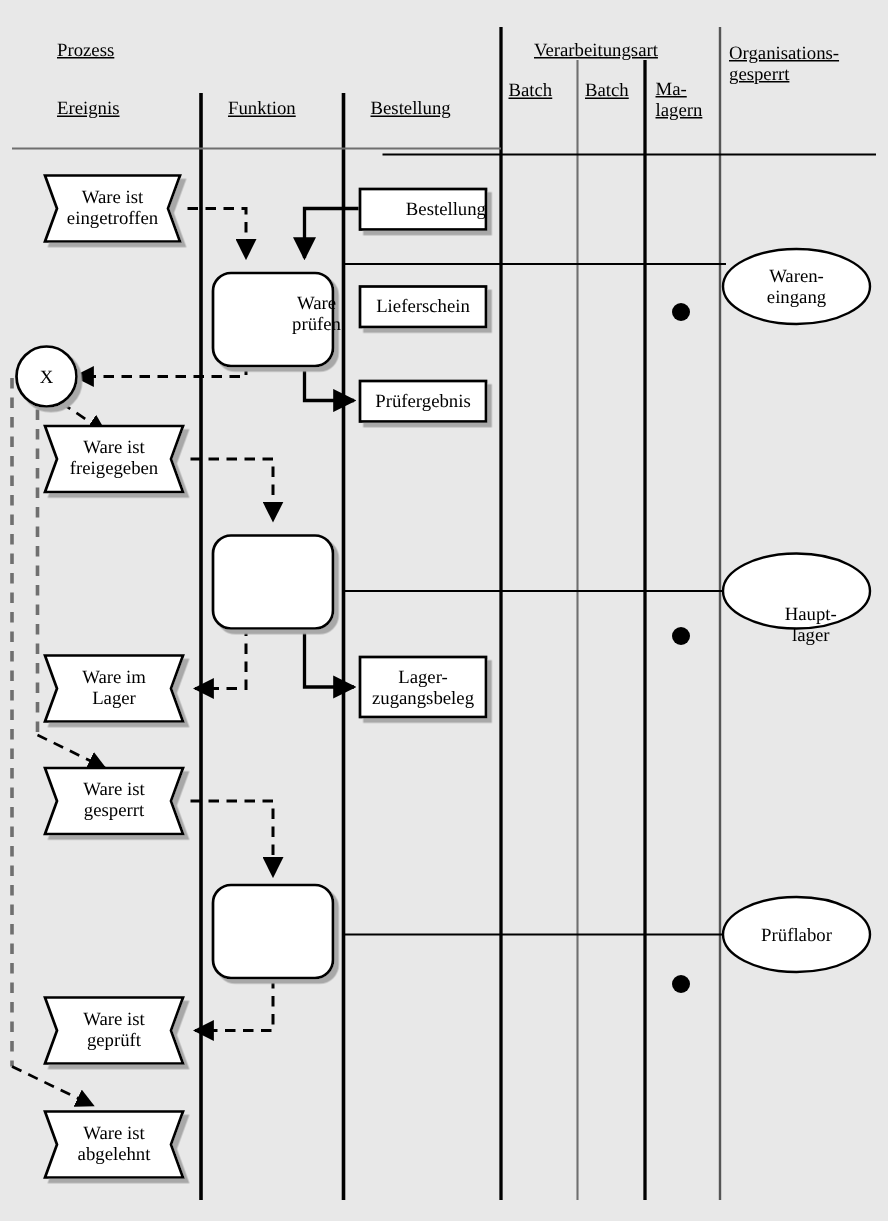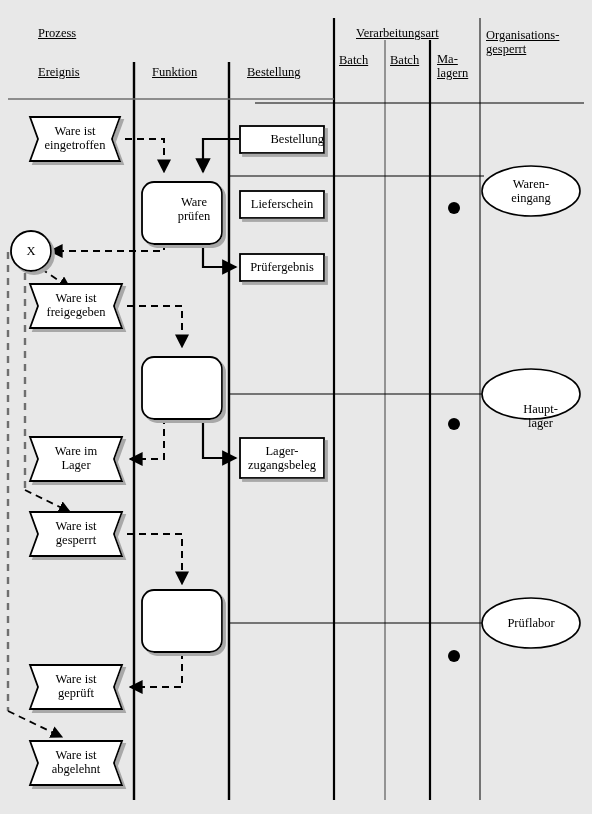--- a/index.html
+++ b/index.html
@@ -176,21 +176,21 @@
 Lager</div>
   <div class="lbl evt-txt" style="left:30px;top:519px;width:92px;">Ware ist
 gesperrt</div>
   <div class="lbl evt-txt" style="left:30px;top:672px;width:92px;">Ware ist
 geprüft</div>
   <div class="lbl evt-txt" style="left:30px;top:748px;width:92px;">Ware ist
 abgelehnt</div>
 
   <div class="lbl conn-txt" style="left:11px;top:244px;width:40px;">X</div>
 
-  <div class="lbl fn-txt" style="left:142px;top:195px;width:104px;">Ware
+  <div class="lbl fn-txt" style="left:142px;top:195px;width:104px;padding-left:17px;">Ware
 prüfen</div>
 
   <div class="lbl inf-txt" style="left:240px;top:132px;width:84px;text-align:right;">Bestellung</div>
   <div class="lbl inf-txt" style="left:240px;top:197px;width:84px;">Lieferschein</div>
   <div class="lbl inf-txt" style="left:240px;top:260px;width:84px;">Prüfergebnis</div>
   <div class="lbl inf-txt" style="left:238px;top:444px;width:88px;">Lager-
 zugangsbeleg</div>
 
   <div class="lbl org-txt" style="left:482px;top:177px;width:98px;">Waren-
 eingang</div>

